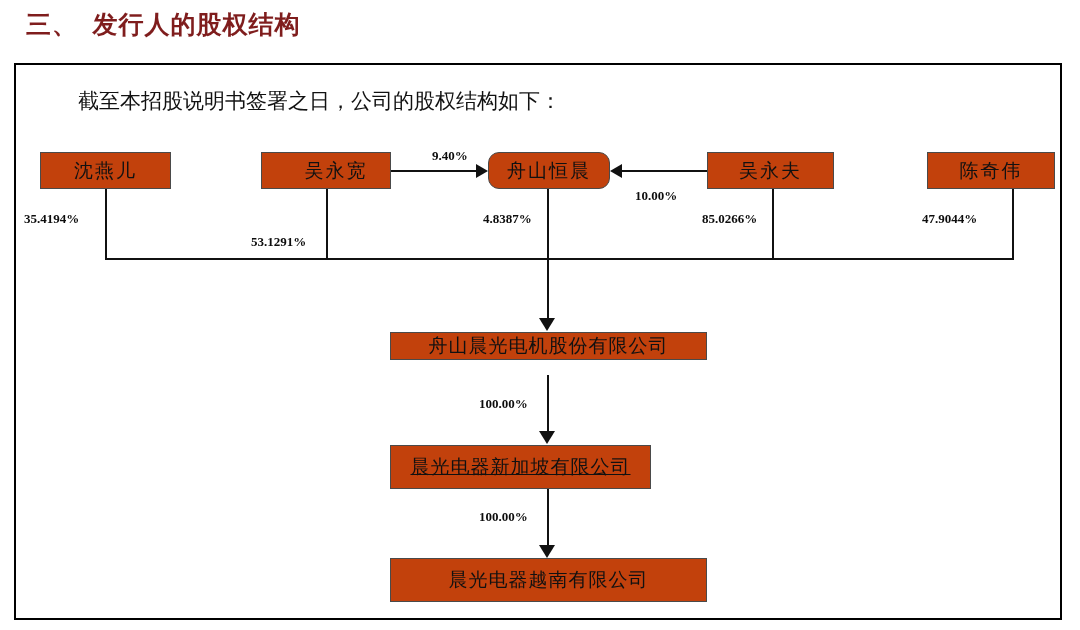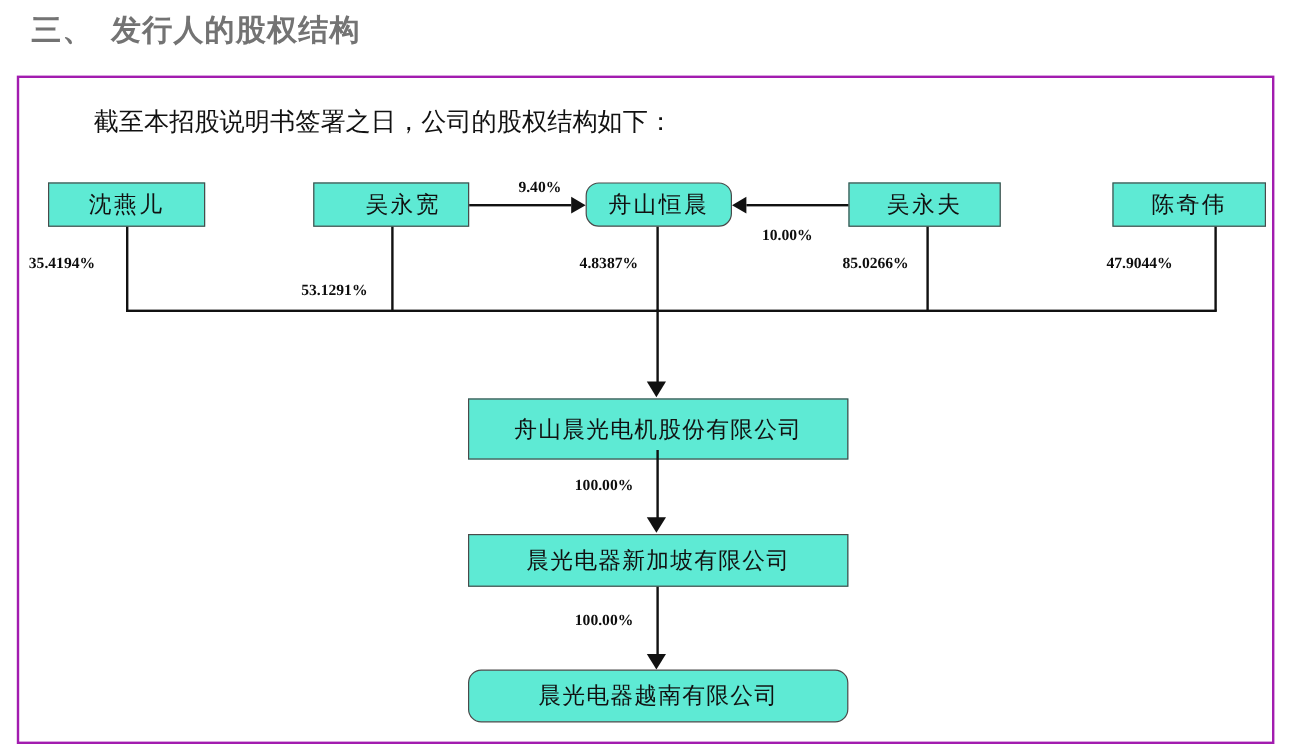--- a/index.html
+++ b/index.html
@@ -20,31 +20,31 @@
   
   #section-heading {
     position: absolute;
     left: 26px;
     top: 8px;
     font-family: "Liberation Serif", "DejaVu Serif", serif;
     font-weight: bold;
     font-size: 25px;
     letter-spacing: 1px;
     white-space: pre;
-    color: #737373;
+    color: #7f1d1d;
   }
 
   
   #figure-panel {
     position: absolute;
     left: 14px;
     top: 63px;
     width: 1048px;
     height: 557px;
-    border: 2px solid #a21caf;
+    border: 2px solid #000000;
     background: #ffffff;
     box-sizing: border-box;
   }
 
   #intro-text {
     position: absolute;
     left: 62px;
     top: 22px;
     font-size: 21px;
     font-family: "Liberation Serif", "DejaVu Serif", serif;
@@ -57,21 +57,21 @@
     position: absolute;
     left: 0;
     top: 0;
     width: 1048px;
     height: 557px;
   }
 
   .node-box {
     position: absolute;
     border: 1.6px solid #4a4a4a;
-    background: #5eead4;
+    background: #c2410c;
     box-sizing: border-box;
     display: flex;
     align-items: center;
     justify-content: center;
     font-family: "Liberation Serif", "DejaVu Serif", serif;
     color: #111111;
     white-space: nowrap;
   }
   .node-box.person {
     font-size: 19px;
@@ -162,28 +162,28 @@
     <div class="pct-label" style="left:235px; top:146px;margin-top:23px;">53.1291%</div>
     <div class="pct-label" style="left:467px; top:146px;font-family:Liberation Serif, serif;">4.8387%</div>
     <div class="pct-label" style="left:686px; top:146px;">85.0266%</div>
     <div class="pct-label" style="left:906px; top:146px;">47.9044%</div>
 
     <div class="hline" style="left:89px; top:193px; width:909px;"></div>
 
     <div class="vline" style="left:531px; top:193px; height:65px;"></div>
     <div class="arrow-down" style="left:523px; top:253px;"></div>
 
-    <div class="node-box company" style="left:374px; top:267px; width:317px; height:51px;">舟山晨光电机股份有限公司</div>
+    <div class="node-box company" style="left:374px; top:267px; width:317px; height:28px;">舟山晨光电机股份有限公司</div>
 
     <div class="vline" style="left:531px; top:310px; height:60px;"></div>
     <div class="arrow-down" style="left:523px; top:366px;"></div>
     <div class="pct-label" style="left:463px; top:331px;">100.00%</div>
 
-    <div class="node-box company" style="left:374px; top:380px; width:317px; height:44px;">晨光电器新加坡有限公司</div>
+    <div class="node-box company" style="left:374px; top:380px; width:261px; height:44px;text-decoration:underline;">晨光电器新加坡有限公司</div>
 
     <div class="vline" style="left:531px; top:424px; height:60px;"></div>
     <div class="arrow-down" style="left:523px; top:480px;"></div>
     <div class="pct-label" style="left:463px; top:444px;">100.00%</div>
 
-    <div class="node-box company" style="left:374px; top:493px; width:317px; height:44px;border-radius:11px;">晨光电器越南有限公司</div>
+    <div class="node-box company" style="left:374px; top:493px; width:317px; height:44px;">晨光电器越南有限公司</div>
 
   </div>
 </div>
 
 </body></html>

